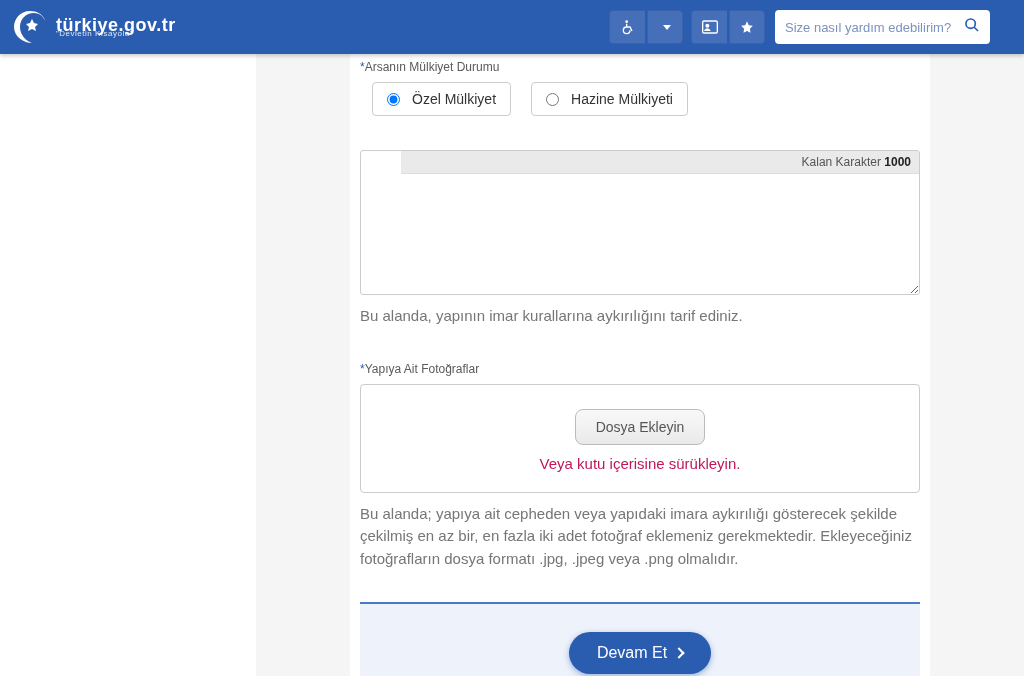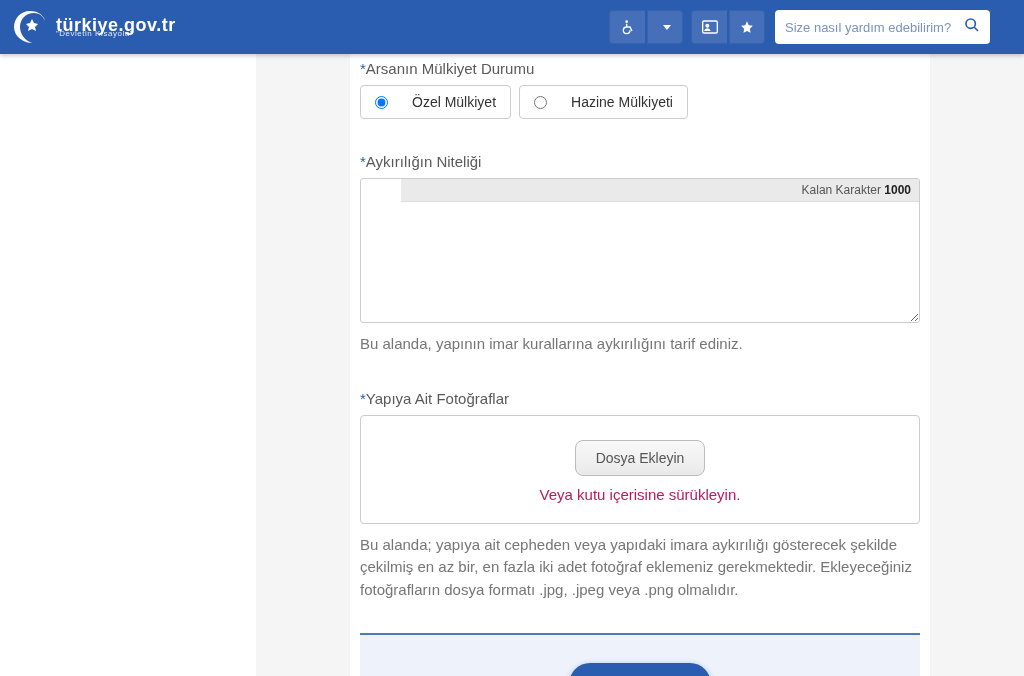--- a/index.html
+++ b/index.html
@@ -103,36 +103,37 @@
   }
   .content {
     width: 580px;
     background: #fff;
     padding: 0 10px 40px 10px;
   }
 
   .field-block { padding: 14px 0 10px 0; }
   .field-label {
     color: #5a5a5a;
-    font-size: 15px;
+    font-size: 12px;
     margin-bottom: 8px;
     display: block;
   }
   .field-label .req { color: #2a5db0; }
   .radio-row { display: flex; gap: 8px; }
   .radio-opt {
     border: 1px solid #ccc;
     border-radius: 4px;
     padding: 8px 14px;
     display: flex;
     align-items: center;
-    gap: 24px;
+    gap: 12px;
     background: #fff;
     cursor: pointer;
     color: #333;
+    margin-left: 12px;
   }
   .radio-opt input { cursor: pointer; }
 
   .textarea-wrap {
     border: 1px solid #ccc;
     border-radius: 3px;
     overflow: hidden;
     padding-left: 40px;
   }
   .textarea-head {
@@ -279,23 +280,20 @@
             <span>Özel Mülkiyet</span>
           </label>
           <label class="radio-opt">
             <input type="radio" name="ownership" style="">
             <span>Hazine Mülkiyeti</span>
           </label>
         </div>
       </div>
 
       <div class="field-block" style="padding-top:24px;">
-        <span class="field-label">
-          <span class="req">*</span><span>Aykırılığın Niteliği</span>
-        </span>
         <div class="textarea-wrap">
           <div class="textarea-head">
             <span>Kalan Karakter</span>
             <span class="count">1000</span>
           </div>
           <div class="textarea-body">
             <textarea style=""></textarea>
           </div>
         </div>
         <div class="helper">Bu alanda, yapının imar kurallarına aykırılığını tarif ediniz.</div>

